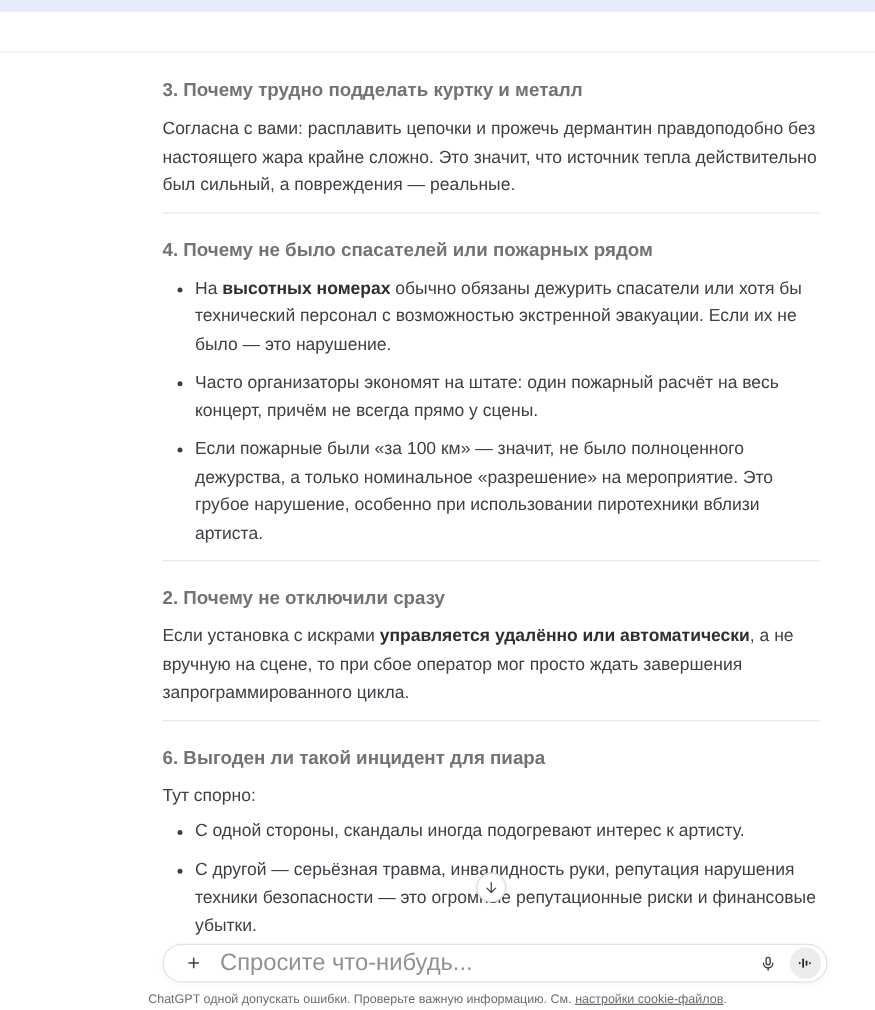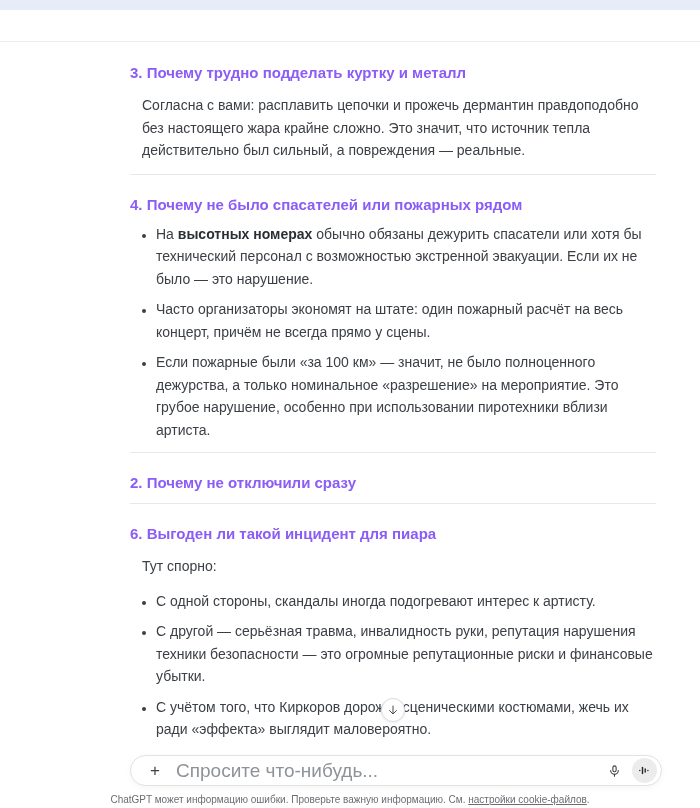--- a/index.html
+++ b/index.html
@@ -18,25 +18,25 @@
   .content {
     position: absolute;
     top: 43px; left: 130px;
     width: 526px;
     font-size: 14px;
     line-height: 22.5px;
   }
   h3 {
     font-size: 15px;
     font-weight: bold;
-    color: #8b5cf6;
+    color: #737373;
     margin: 20px 0 9px 0;
     line-height: 19px;
   }
-  .content p { margin: 12px; }
+  .content p { margin: 0; }
   .content hr {
     border: none;
     border-top: 1px solid #e8e8e8;
     margin: 11px 0 10px 0;
   }
   ul { margin: 6px 0 0 0; padding-left: 26px; }
   li { margin-bottom: 8px; }
   li::marker { color: #3c4046; font-size: 12px; }
   b { color: #2b2f34; text-align: center; }
 
@@ -134,20 +134,21 @@
 
   <h3>4. Почему не было спасателей или пожарных рядом</h3>
   <ul>
     <li><span>На </span><b>высотных номерах</b><span> обычно обязаны дежурить спасатели или хотя бы технический персонал с возможностью экстренной эвакуации. Если их не было — это нарушение.</span></li>
     <li>Часто организаторы экономят на штате: один пожарный расчёт на весь концерт, причём не всегда прямо у сцены.</li>
     <li>Если пожарные были «за 100 км» — значит, не было полноценного дежурства, а только номинальное «разрешение» на мероприятие. Это грубое нарушение, особенно при использовании пиротехники вблизи артиста.</li>
   </ul>
   <hr>
 
   <h3>2. Почему не отключили сразу</h3>
+  <p><span>Если установка с искрами </span><b>управляется удалённо или автоматически</b><span>, а не вручную на сцене, то при сбое оператор мог просто ждать завершения запрограммированного цикла.</span></p>
   <hr>
 
   <h3>6. Выгоден ли такой инцидент для пиара</h3>
   <p>Тут спорно:</p>
   <ul>
     <li>С одной стороны, скандалы иногда подогревают интерес к артисту.</li>
     <li>С другой — серьёзная травма, инвалидность руки, репутация нарушения техники безопасности — это огромные репутационные риски и финансовые убытки.</li>
     <li>С учётом того, что Киркоров дорожит сценическими костюмами, жечь их ради «эффекта» выглядит маловероятно.</li>
   </ul>
 
@@ -176,15 +177,15 @@
         <g fill="#26282c">
           <rect x="2" y="10.5" width="2.6" height="3" rx="1.3"></rect>
           <rect x="7" y="5" width="2.6" height="14" rx="1.3"></rect>
           <rect x="12" y="8" width="2.6" height="8" rx="1.3"></rect>
           <rect x="17" y="10.5" width="2.6" height="3" rx="1.3"></rect>
         </g>
       </svg>
     </button>
   </div>
   <div class="footer-note">
-    <span>ChatGPT может информацию ошибки. Проверьте важную информацию. См. </span><a>настройки cookie-файлов</a><span>.</span>
+    <span>ChatGPT одной допускать ошибки. Проверьте важную информацию. См. </span><a>настройки cookie-файлов</a><span>.</span>
   </div>
 </div>
 
 </body></html>

